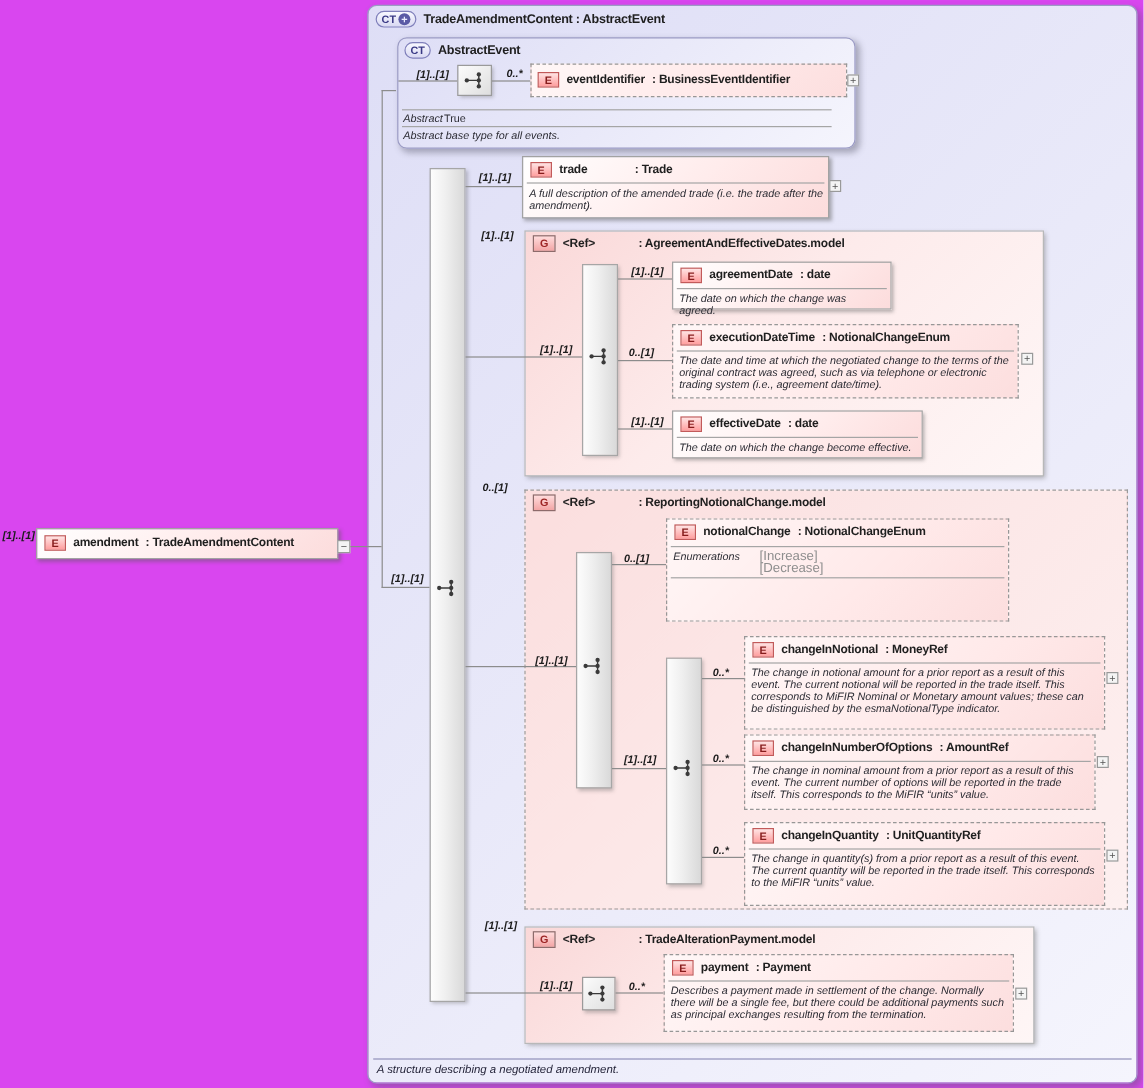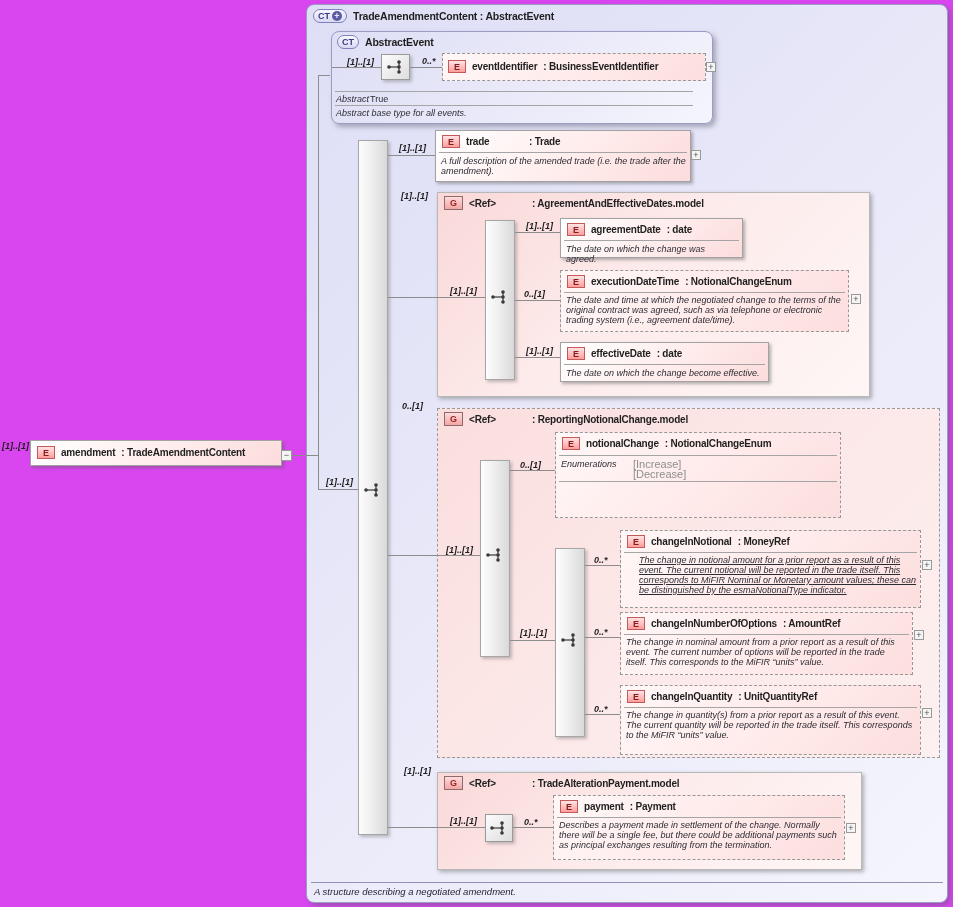--- a/index.html
+++ b/index.html
@@ -248,21 +248,21 @@
 
   <div class="hline" style="left:585px;top:565px;width:35px;"></div>
   <span class="card" style="left:594px;top:555px;">0..*</span>
   <div class="el dashed" style="left:620px;top:530px;width:301px;height:78px;">
     <div class="titlerow">
       <span class="badge-e">E</span>
       <span class="name">changeInNotional</span>
       <span class="type">: MoneyRef</span>
     </div>
     <div class="sep" style="top:21px;"></div>
-    <span class="desc" style="left:18px;top:24px;width:288px;text-decoration:underline;">The change in notional amount for a prior report as a result of this event. The current notional will be reported in the trade itself. This corresponds to MiFIR Nominal or Monetary amount values; these can be distinguished by the esmaNotionalType indicator.</span>
+    <span class="desc" style="left:5px;top:24px;width:288px;">The change in notional amount for a prior report as a result of this event. The current notional will be reported in the trade itself. This corresponds to MiFIR Nominal or Monetary amount values; these can be distinguished by the esmaNotionalType indicator.</span>
   </div>
   <div class="plus" style="left:922px;top:560px;">+</div>
 
   <div class="hline" style="left:585px;top:637px;width:35px;"></div>
   <span class="card" style="left:594px;top:627px;">0..*</span>
   <div class="el dashed" style="left:620px;top:612px;width:293px;height:63px;">
     <div class="titlerow">
       <span class="badge-e">E</span>
       <span class="name">changeInNumberOfOptions</span>
       <span class="type">: AmountRef</span>

